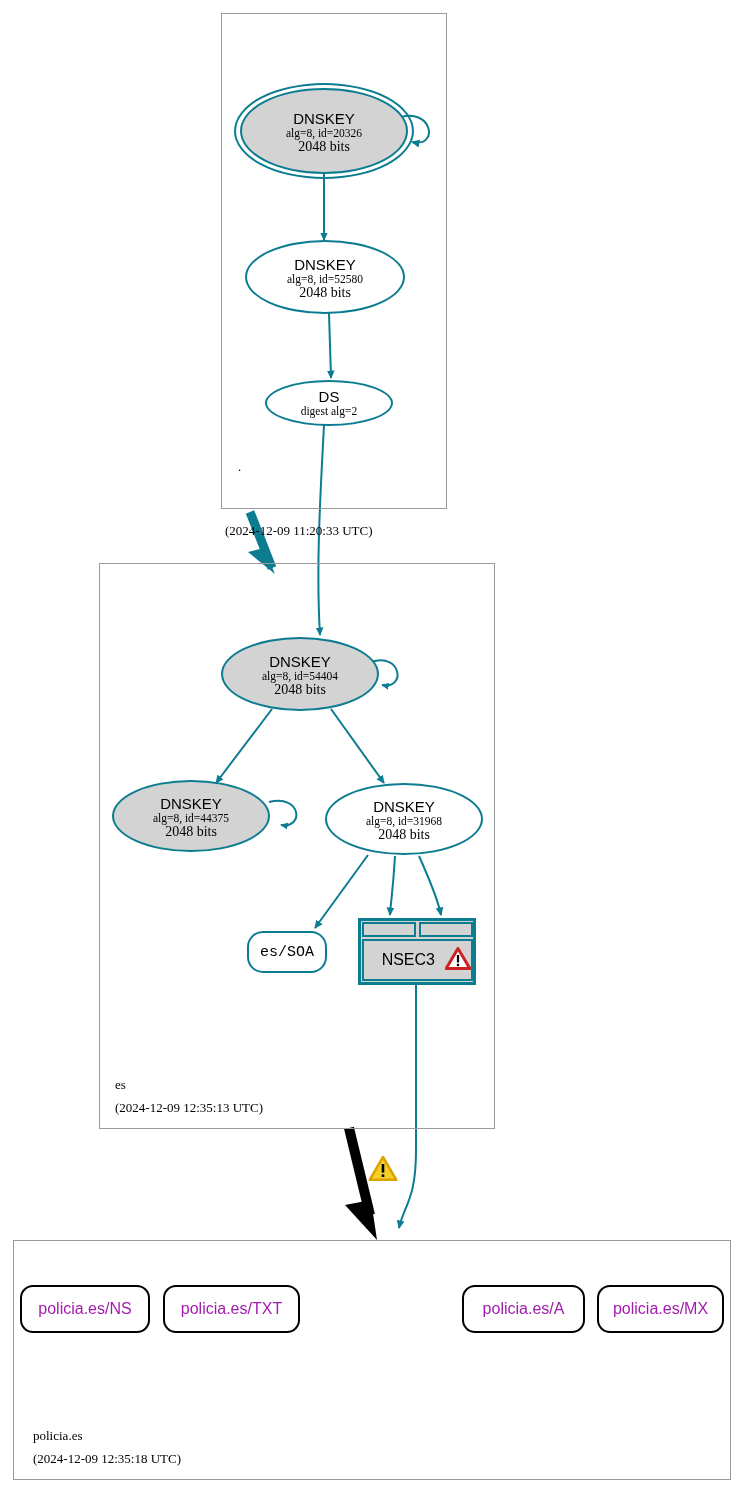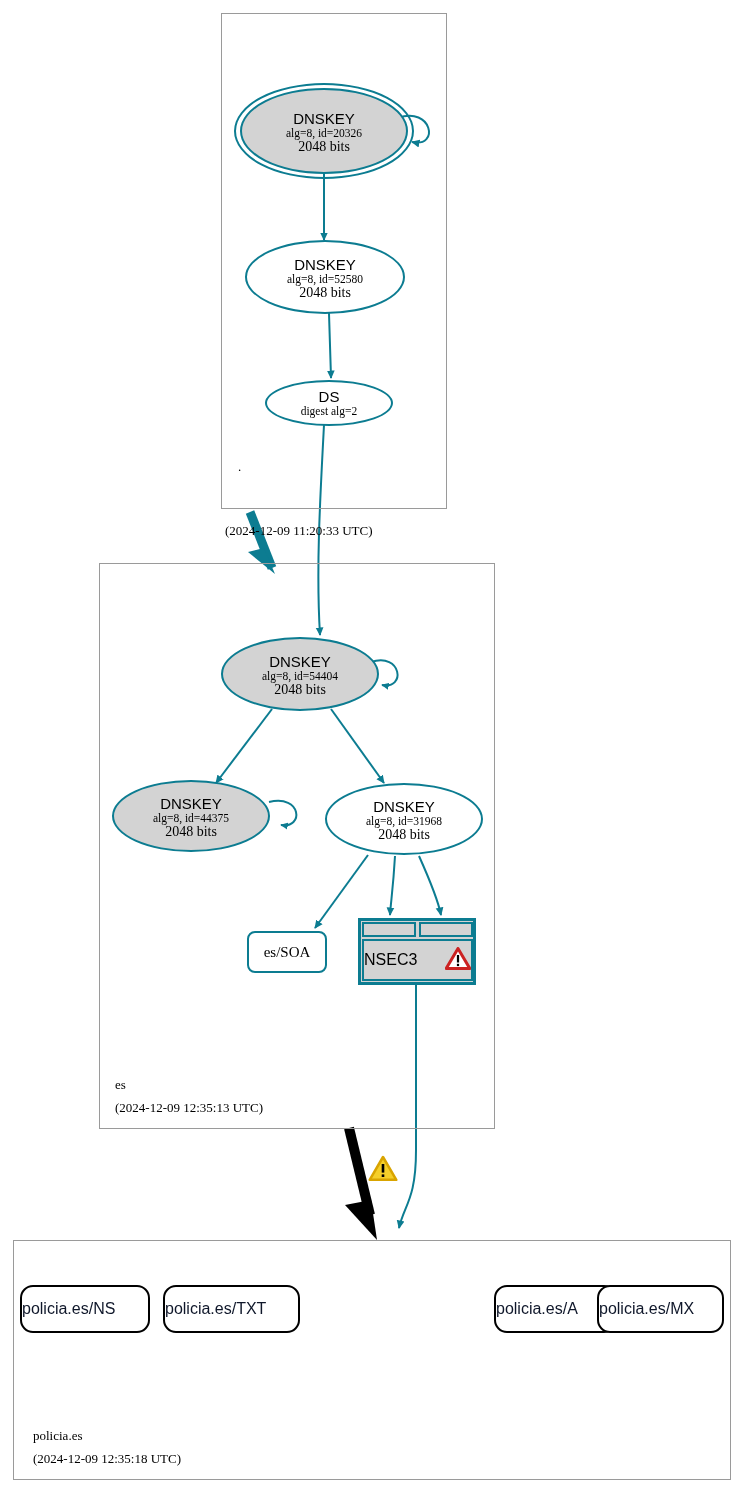--- a/index.html
+++ b/index.html
@@ -66,41 +66,41 @@
   }
   .node .t3 {
     font-family: "Liberation Serif", serif;
     font-size: 14px;
     line-height: 13px;
   }
   .rr-node {
     position: absolute;
     box-sizing: border-box;
     border: 2px solid #0c7c91;
-    border-radius: 8px;
+    border-radius: 16px;
     background: #ffffff;
     display: flex;
     align-items: center;
     justify-content: center;
-    font-family: Liberation Serif, serif;
+    font-family: Liberation Mono, monospace;
     font-size: 15px;
     color: #000000;
   }
   .leaf-node {
     position: absolute;
     box-sizing: border-box;
     border: 2px solid #000000;
     border-radius: 13px;
     background: #ffffff;
     display: flex;
     align-items: center;
-    justify-content: flex-start;
+    justify-content: center;
     font-family: "Liberation Sans", sans-serif;
     font-size: 16px;
-    color: #0f172a;
+    color: #a21caf;
     white-space: nowrap;
   }
   .nsec3-box {
     position: absolute;
     box-sizing: border-box;
     border: 3px solid #0c7c91;
     background: #d3d3d3;
   }
   .nsec3-cell {
     position: absolute;
@@ -108,21 +108,21 @@
     border: 2px solid #0c7c91;
     background: #d3d3d3;
   }
   .nsec3-body {
     position: absolute;
     box-sizing: border-box;
     border: 2px solid #0c7c91;
     background: #d3d3d3;
     display: flex;
     align-items: center;
-    justify-content: space-between;
+    justify-content: flex-end;
     gap: 10px;
     font-family: "Liberation Sans", sans-serif;
     font-size: 16px;
     color: #000000;
   }
   .warn-icon {
     display: block;
   }
   svg.overlay {
     position: absolute;
@@ -261,20 +261,20 @@
 
   <div class="zone-label" style="left:33px; top:1428px;">policia.es</div>
   <div class="zone-time" style="left:33px; top:1451px;">(2024-12-09 12:35:18 UTC)</div>
 
   <div class="leaf-node" style="left:20px; top:1285px; width:130px; height:48px;">
     <span>policia.es/NS</span>
   </div>
   <div class="leaf-node" style="left:163px; top:1285px; width:137px; height:48px;">
     <span>policia.es/TXT</span>
   </div>
-  <div class="leaf-node" style="left:462px; top:1285px; width:123px; height:48px;margin-left:32px;">
+  <div class="leaf-node" style="left:462px; top:1285px; width:123px; height:48px;">
     <span>policia.es/A</span>
   </div>
   <div class="leaf-node" style="left:597px; top:1285px; width:127px; height:48px;">
     <span>policia.es/MX</span>
   </div>
 
 </div>
 
 </body></html>

